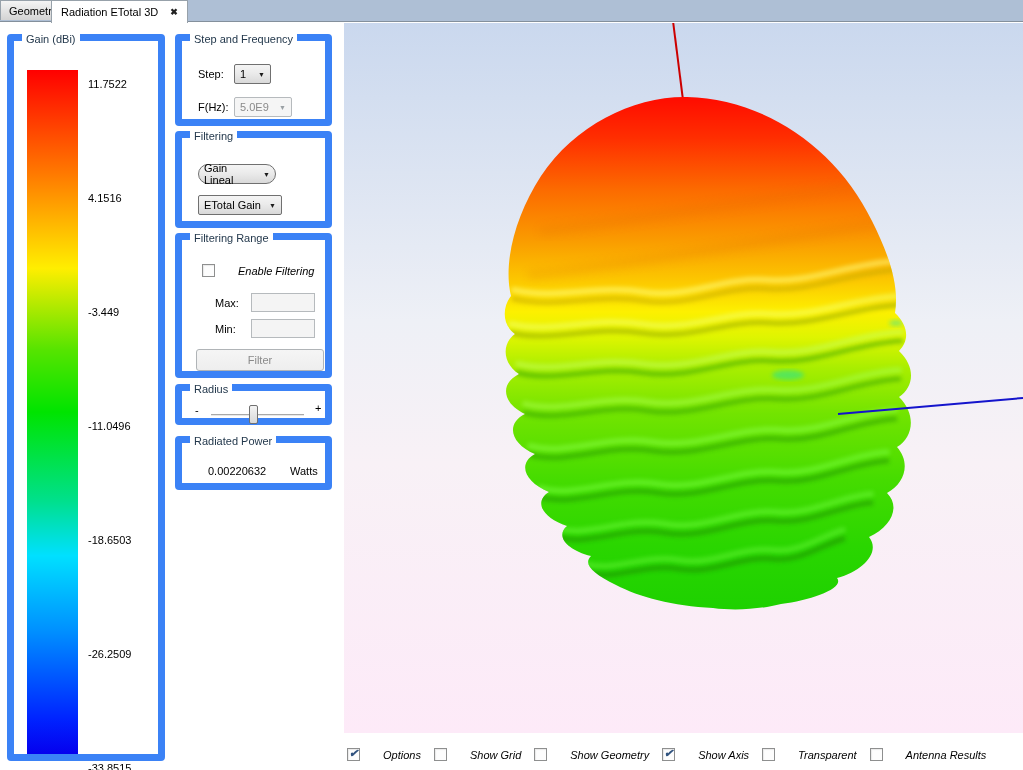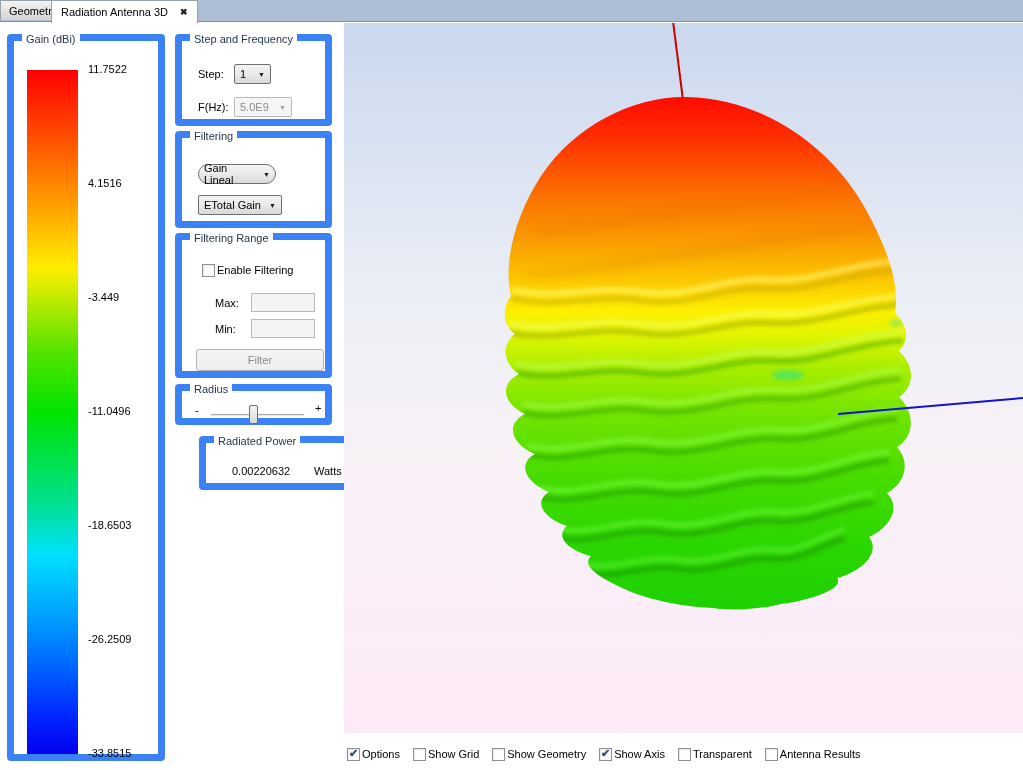--- a/index.html
+++ b/index.html
@@ -20,21 +20,21 @@
 
   
   .groupbox { position:absolute; border:7px solid #3b82f6; border-radius:4px; background:#fff; }
   .groupbox > .gb-label { position:absolute; top:-8px; left:8px; background:#fff;
                           padding:0 4px; color:#23384c; white-space:nowrap; }
 
   
   #colorbar-bar { position:absolute; left:13px; top:29px; width:51px; height:684px;
     background:linear-gradient(180deg,#ff0000 0%,#ff7800 15%,#ffee00 29%,#55e400 41%,
                #00e400 50%,#00e08c 63%,#00e0ff 71%,#0090ff 82%,#0022ff 95%,#0500ee 100%); }
-  #colorbar-ticks { position:absolute; left:74px; top:29px; height:684px; width:70px; }
+  #colorbar-ticks { position:absolute; left:74px; top:44px; height:684px; width:70px; }
   .cb-tick { position:absolute; left:0; transform:translateY(-55%); white-space:nowrap; }
 
   
   .combo { position:absolute; height:20px; display:flex; align-items:center;
            padding:0 5px; border:1px solid #707070; border-radius:2px;
            background:linear-gradient(#f4f4f4,#ebebeb 45%,#d9d9d9); }
   .combo .arrow { margin-left:auto; font-size:7px; color:#1b1b1b; padding-left:8px; }
   .combo.disabled { border-color:#b6babd; background:#f5f5f5; color:#8a8a8a; }
   .combo.disabled .arrow { color:#9aa0a4; }
 
@@ -43,21 +43,21 @@
 
   .btn-disabled { position:absolute; height:22px; border:1px solid #b0b4b7; border-radius:3px;
                   background:linear-gradient(#f5f5f5,#eeeeee); color:#8a8a8a;
                   display:flex; align-items:center; justify-content:center; }
 
   .checkbox { width:13px; height:13px; border:1px solid #8e8f8f; background:#fdfdfd;
               display:inline-flex; align-items:center; justify-content:center; flex:none;
               box-shadow:inset 1px 1px 1px rgba(0,0,0,0.08); }
   .checkbox .mark { font-size:11px; font-weight:bold; color:#31537f; line-height:1;
                     margin-top:-2px; }
-  .cb-item { display:flex; align-items:flex-start; gap:2px; white-space:nowrap; }
+  .cb-item { display:flex; align-items:center; gap:23px; white-space:nowrap;font-style:italic; }
 
   
   #radius-track { position:absolute; left:29px; top:23px; width:93px; height:2px;
                   background:#a9a9a9; border-bottom:1px solid #e8e8e8; }
   #radius-handle { position:absolute; left:38px; top:-9px; width:9px; height:19px;
                    border:1px solid #707070; border-radius:2px;
                    background:linear-gradient(#f4f4f4,#d8d8d8); }
 
   
   #viewport { position:absolute; left:344px; top:23px; width:679px; height:710px; }
@@ -66,21 +66,21 @@
   #bottom-bar { position:absolute; left:347px; top:748px; display:flex; gap:13px; }
 </style>
 </head>
 <body>
 
 <div id="tabbar">
   <div class="tab" id="tab-geometry">
     <span>Geometry</span>
   </div>
   <div class="tab" id="tab-rp3d">
-    <span>Radiation Antenna 3D</span>
+    <span>Radiation ETotal 3D</span>
     <span class="tab-close">✖</span>
   </div>
 </div>
 
 <div class="groupbox" style="left:7px; top:34px; width:158px; height:727px;">
   <span class="gb-label">Gain (dBi)</span>
   <div id="colorbar-bar"></div>
   <div id="colorbar-ticks">
     <span class="cb-tick" style="top:0%">11.7522</span>
     <span class="cb-tick" style="top:16.67%">4.1516</span>
@@ -135,21 +135,21 @@
 
 <div class="groupbox" style="left:175px; top:384px; width:157px; height:41px;">
   <span class="gb-label">Radius</span>
   <span class="abs" style="left:13px; top:13px;">-</span>
   <div id="radius-track">
     <div id="radius-handle"></div>
   </div>
   <span class="abs" style="left:133px; top:11px;">+</span>
 </div>
 
-<div class="groupbox" style="left:175px; top:436px; width:157px; height:54px;margin-left:24px;">
+<div class="groupbox" style="left:175px; top:436px; width:157px; height:54px;">
   <span class="gb-label">Radiated Power</span>
   <span class="abs" style="left:26px; top:22px;">0.00220632</span>
   <span class="abs" style="left:108px; top:22px;">Watts</span>
 </div>
 
 <div id="viewport">
   <svg width="679" height="710" viewBox="0 0 679 710">
     <defs>
       <linearGradient id="bg" x1="0" y1="0" x2="0" y2="1">
         <stop offset="0" stop-color="#cad8ee"></stop>

